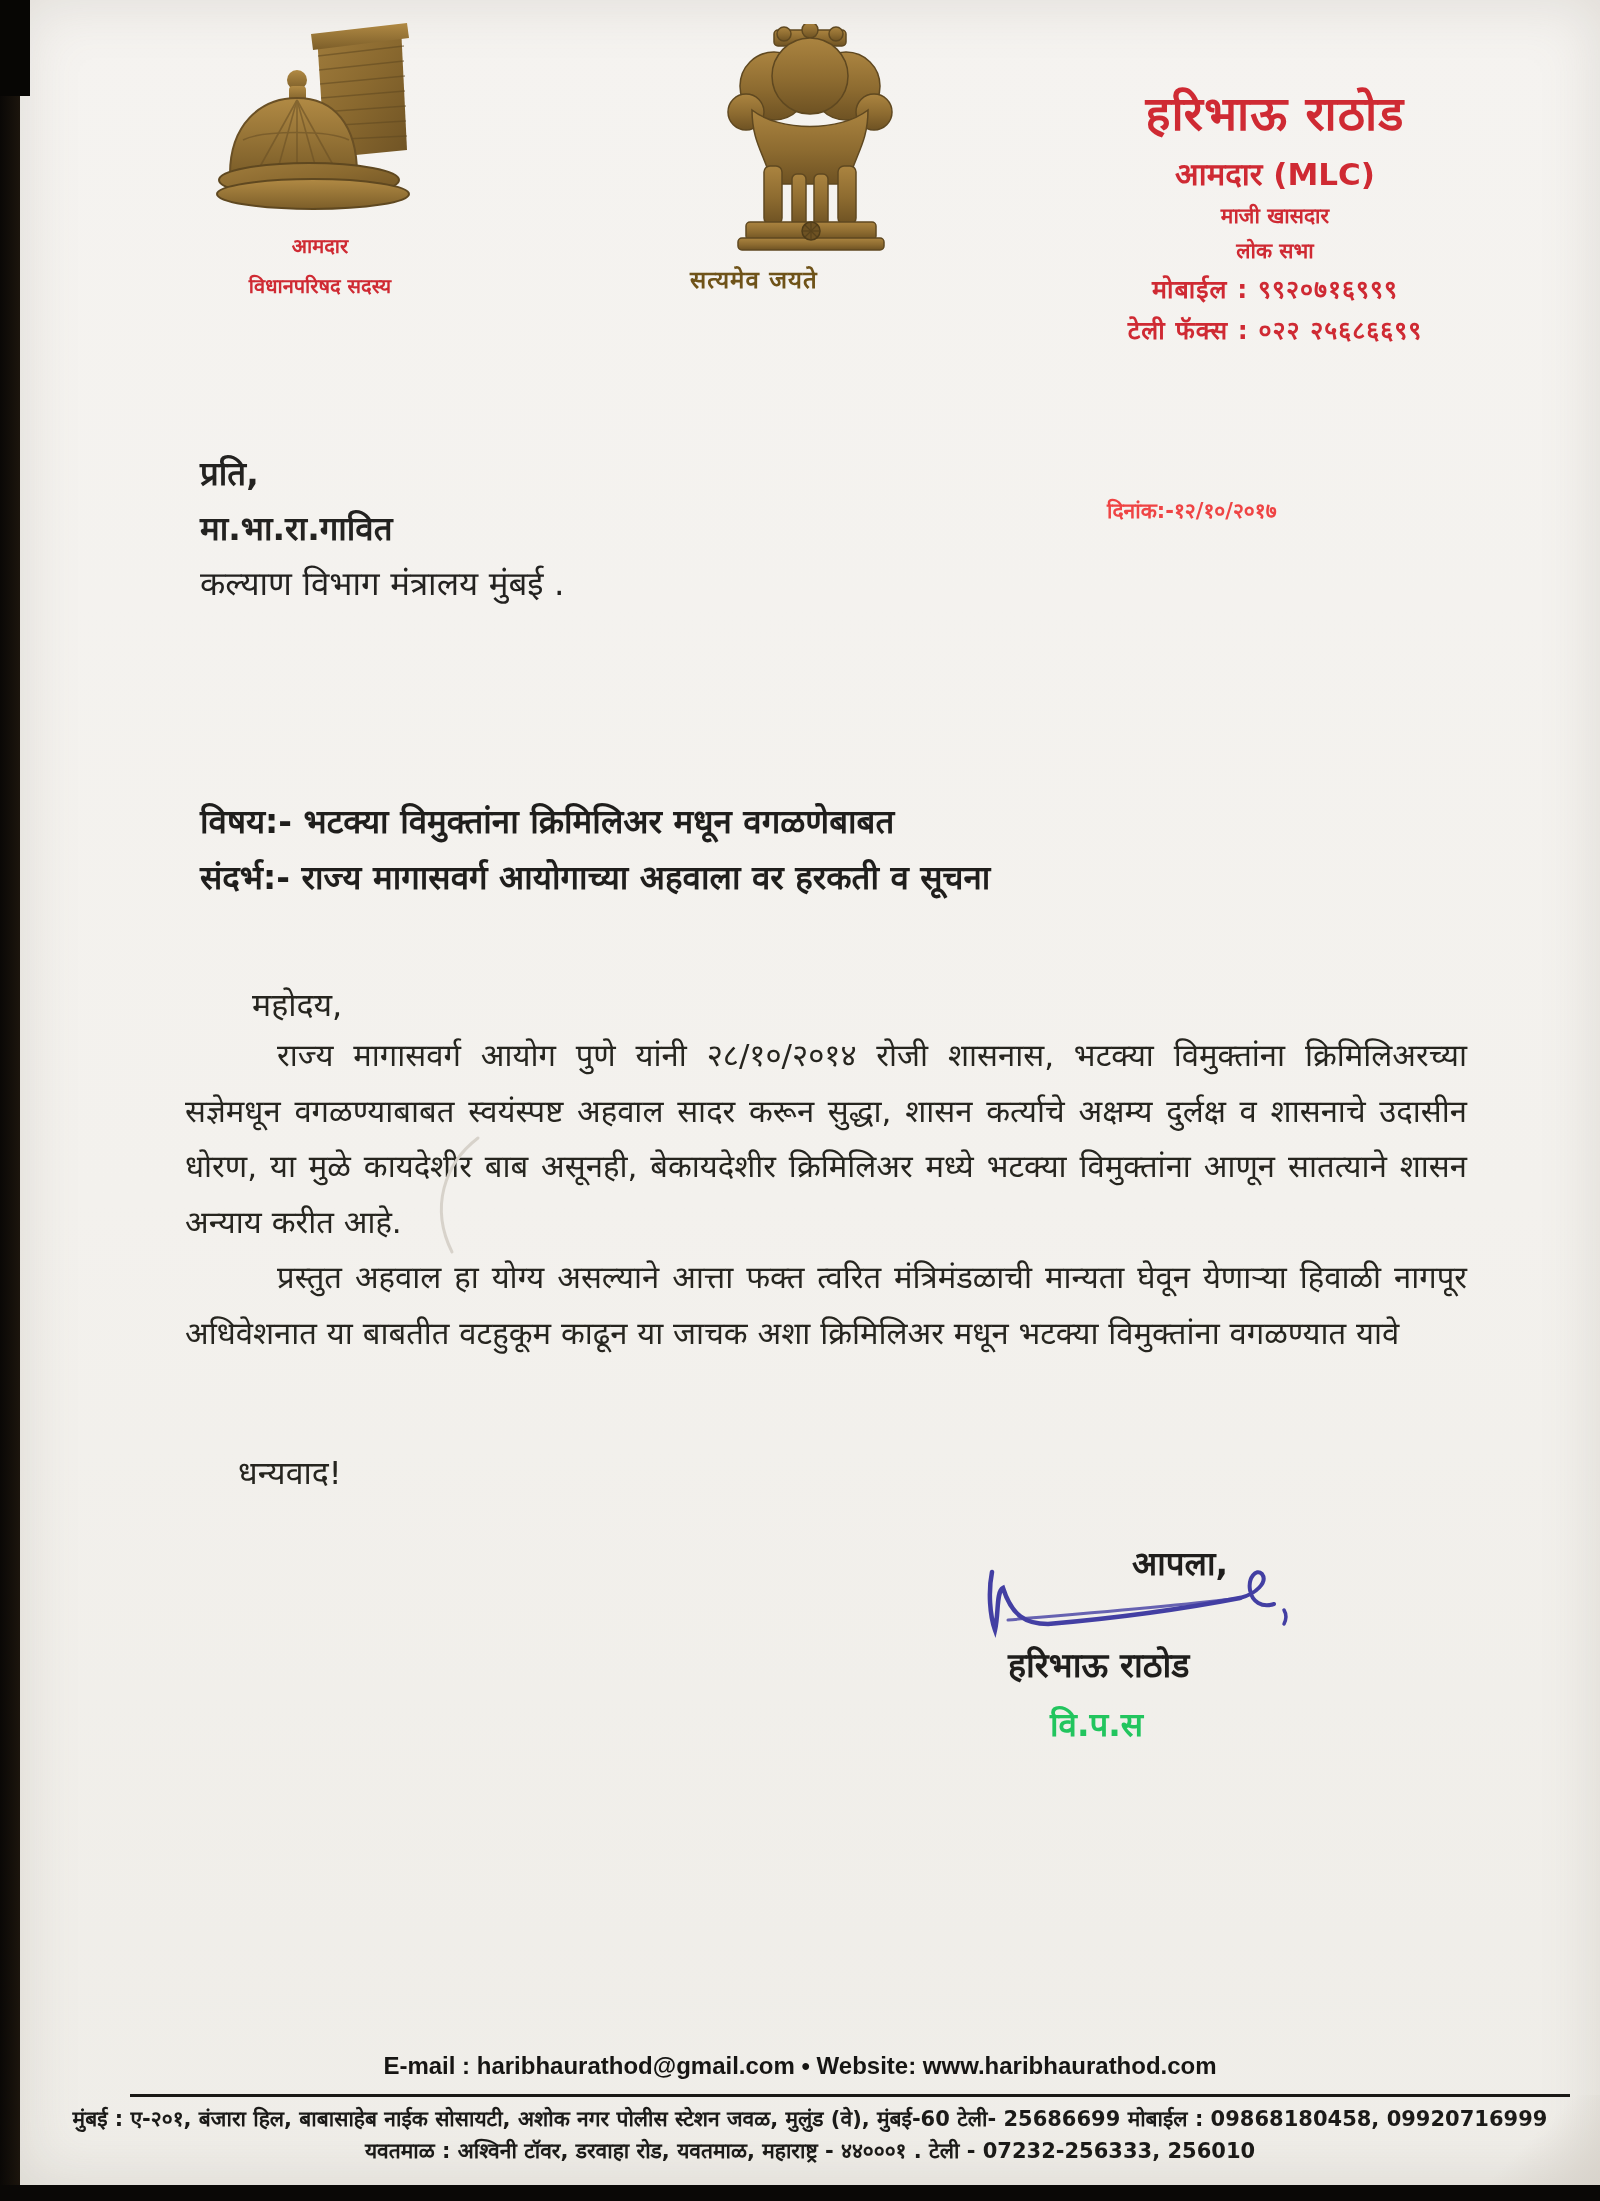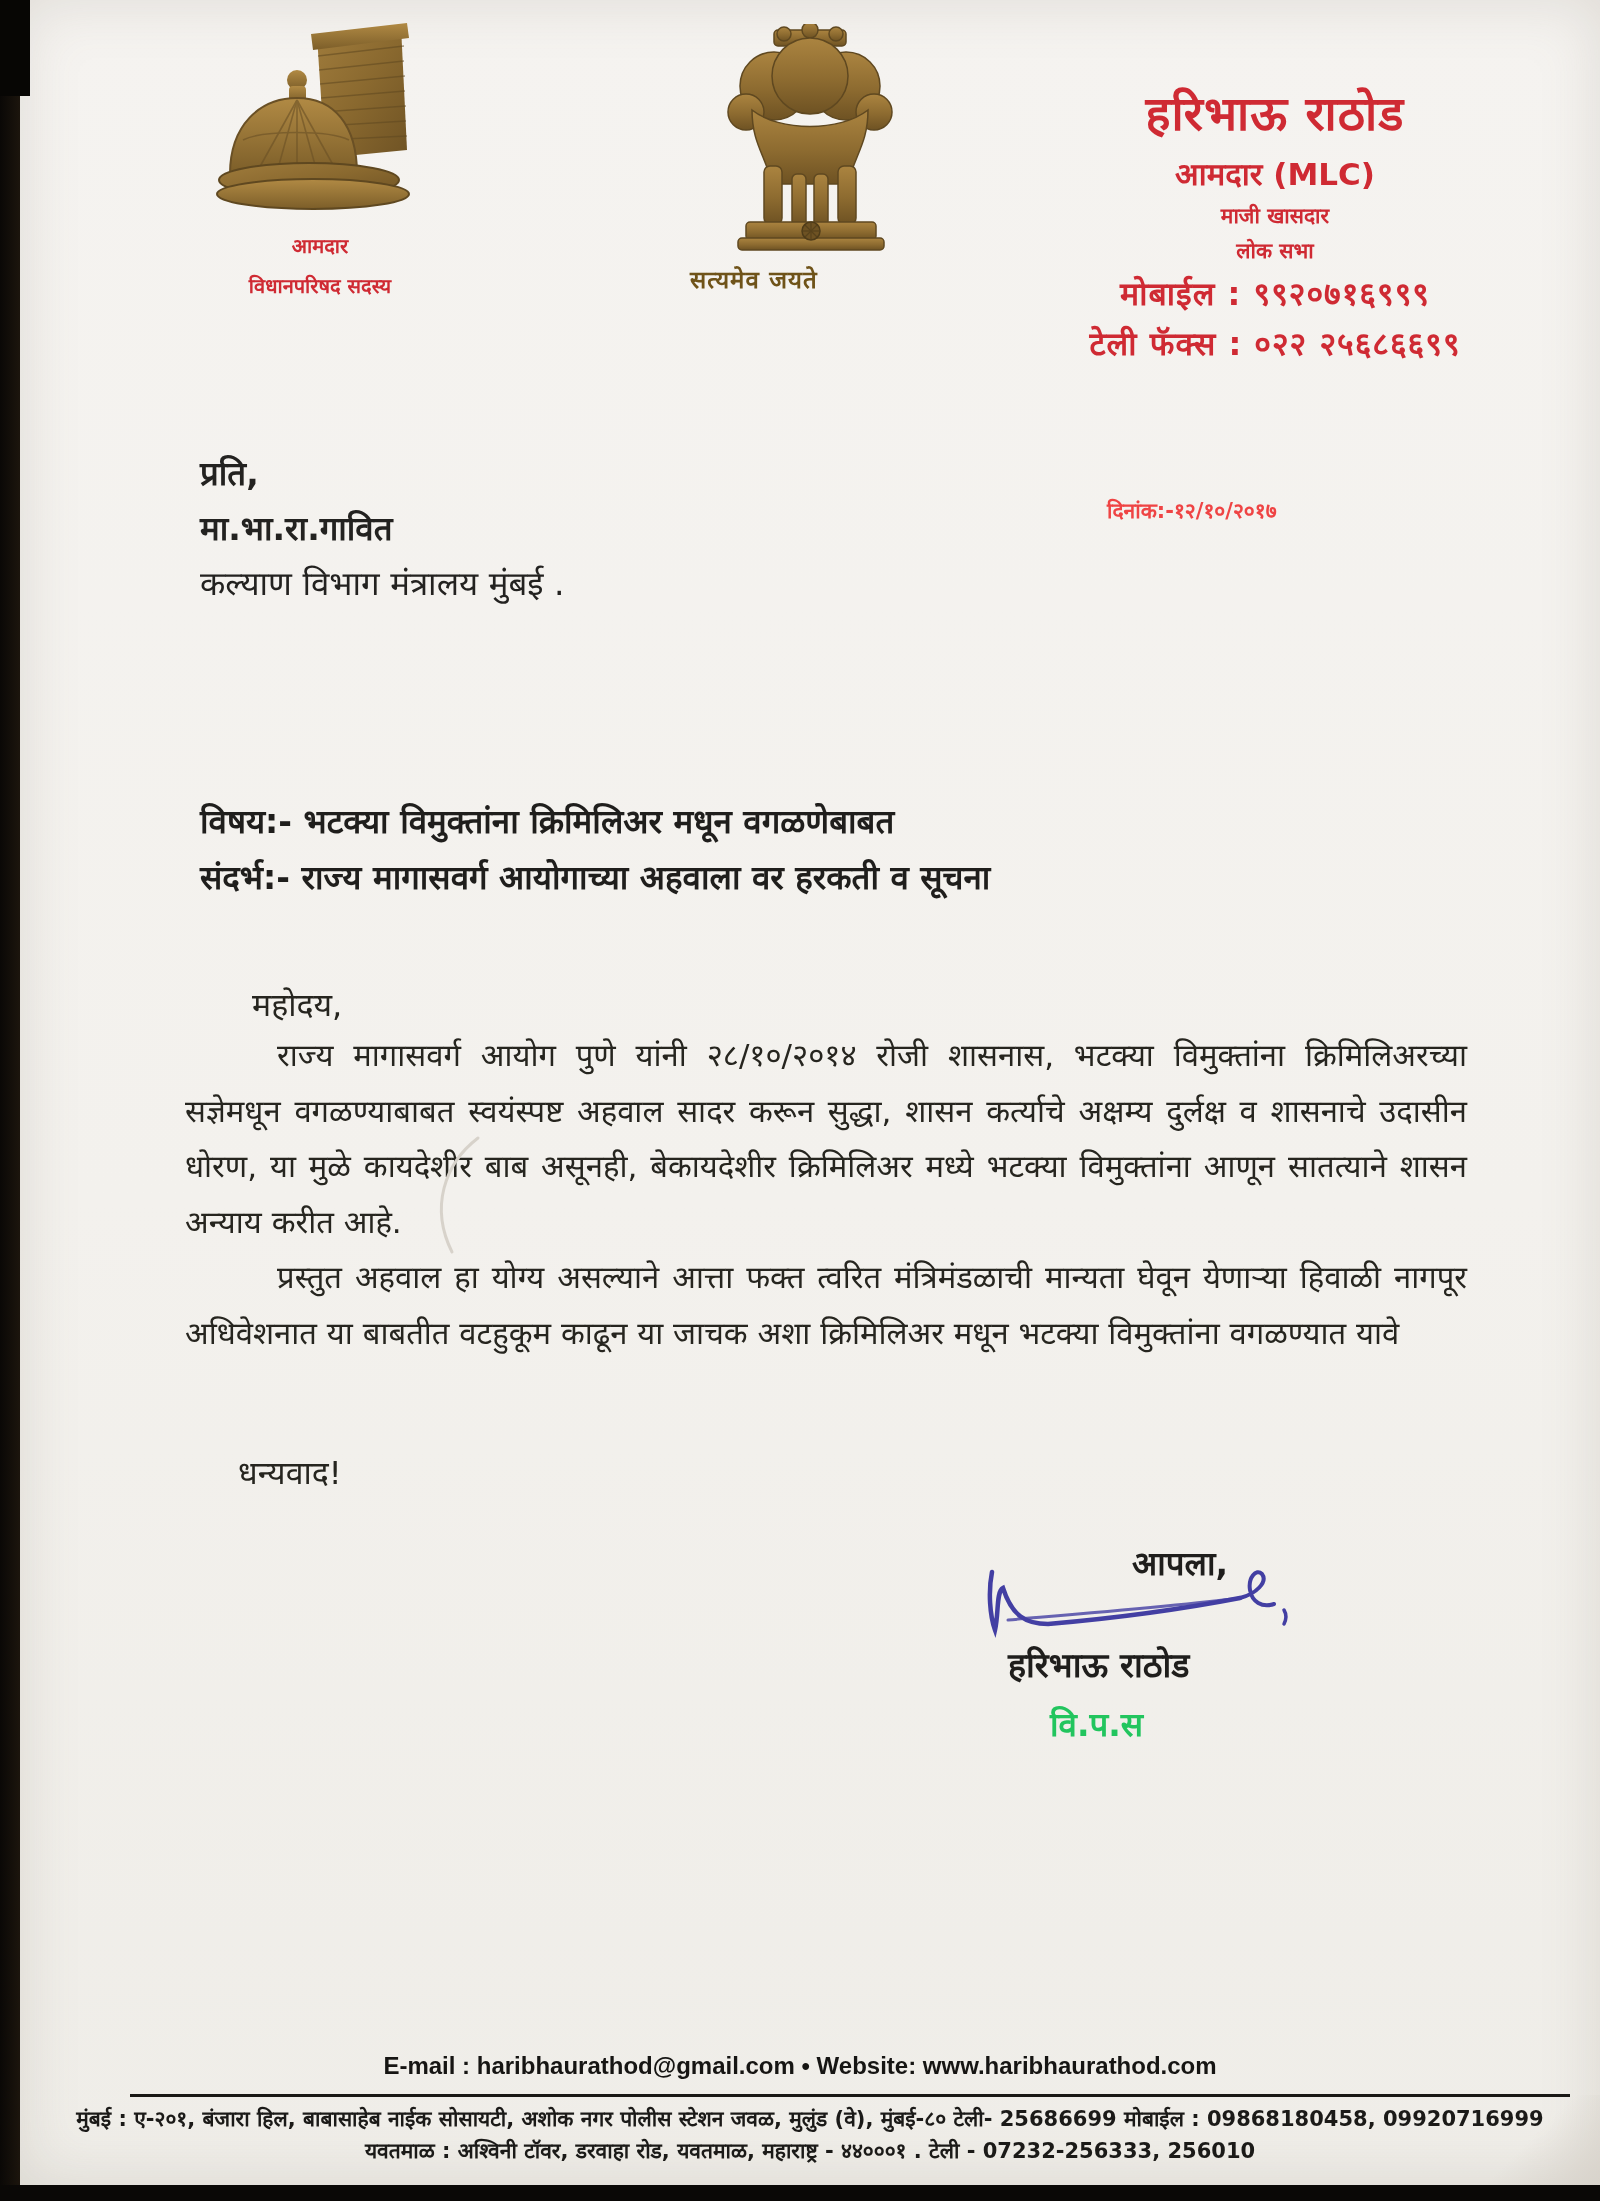--- a/index.html
+++ b/index.html
@@ -21,21 +21,21 @@
   .corner-tl{position:absolute;left:0;top:0;width:30px;height:96px;background:#070604;}
   .corner-curl{position:absolute;right:0;bottom:16px;width:120px;height:90px;
     background:linear-gradient(315deg,#d8d3cb 0%,rgba(243,241,237,0) 55%);}
   .red{color:#cf2a33;}
   .abs{position:absolute;}
   .caption-small{font-size:20px;font-weight:bold;text-align:center;line-height:40px;}
   .rhead{position:absolute;left:1060px;top:80px;width:430px;text-align:center;color:#cf2a33;}
   .rhead .name{font-size:47px;font-weight:bold;letter-spacing:1px;}
   .rhead .title{font-size:31px;font-weight:bold;margin-top:8px;}
   .rhead .sub{font-size:21px;font-weight:bold;margin-top:7px;}
-  .rhead .tel{font-size:32px;font-weight:bold;margin-top:7px;letter-spacing:1px;}
+  .rhead .tel{font-size:25px;font-weight:bold;margin-top:7px;letter-spacing:1px;}
   .addr{position:absolute;left:200px;top:446px;width:760px;}
   .addr div{font-size:33px;line-height:55px;color:#232220;}
   .addr .b{font-weight:bold;}
   .date{position:absolute;left:1095px;top:496px;font-size:21px;font-weight:bold;color:#ef4444;margin-left:12px;}
   .subj{position:absolute;left:200px;top:758px;width:1250px;margin-top:36px;}
   .subj div{font-size:33px;font-weight:bold;line-height:56px;color:#1f1e1c;}
   .salute{position:absolute;left:252px;top:982px;font-size:32px;color:#26251f;}
   .bodytxt{position:absolute;left:185px;top:1028px;width:1282px;
     font-size:31px;line-height:55.5px;color:#26251f;text-align:justify;}
   .bodytxt p{margin:0;text-indent:92px;}
@@ -193,14 +193,14 @@
         <path d="M306,52 C309,57 308,62 306,66" stroke-width="3.5"></path>
       </g>
     </svg>
   </div>
   <div class="signame">हरिभाऊ राठोड</div>
   <div class="sigtitle">वि.प.स</div>
 </div>
 
 <div class="footer-mail">E-mail : haribhaurathod@gmail.com • Website: www.haribhaurathod.com</div>
 <div class="footer-rule"></div>
-<div class="footer-a1">मुंबई : ए-२०१, बंजारा हिल, बाबासाहेब नाईक सोसायटी, अशोक नगर पोलीस स्टेशन जवळ,  मुलुंड (वे), मुंबई-८० टेली- 25686699 मोबाईल : 09868180458, 09920716999</div>
+<div class="footer-a1">मुंबई : ए-२०१, बंजारा हिल, बाबासाहेब नाईक सोसायटी, अशोक नगर पोलीस स्टेशन जवळ,  मुलुंड (वे), मुंबई-60 टेली- 25686699 मोबाईल : 09868180458, 09920716999</div>
 <div class="footer-a2">यवतमाळ : अश्विनी टॉवर, डरवाहा रोड, यवतमाळ, महाराष्ट्र - ४४०००१ .  टेली - 07232-256333, 256010</div>
 
 </body></html>

